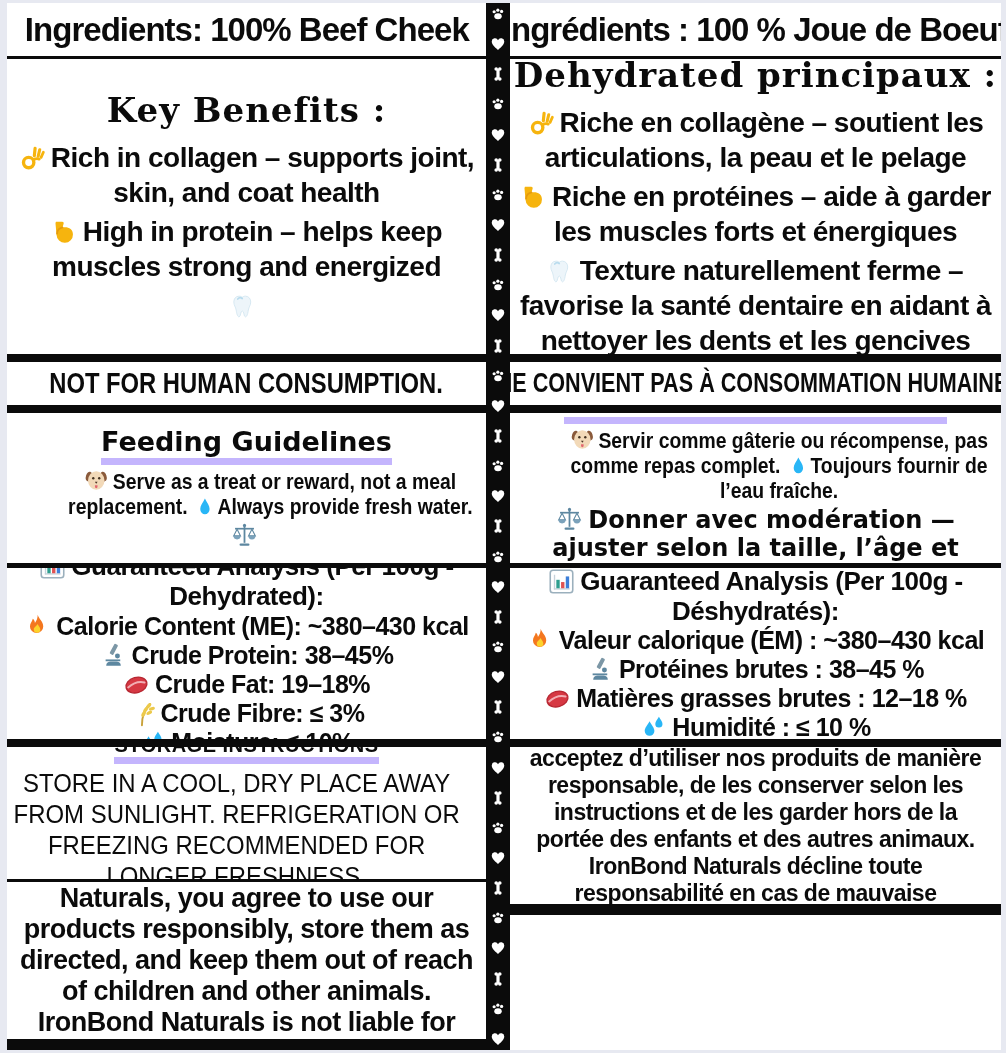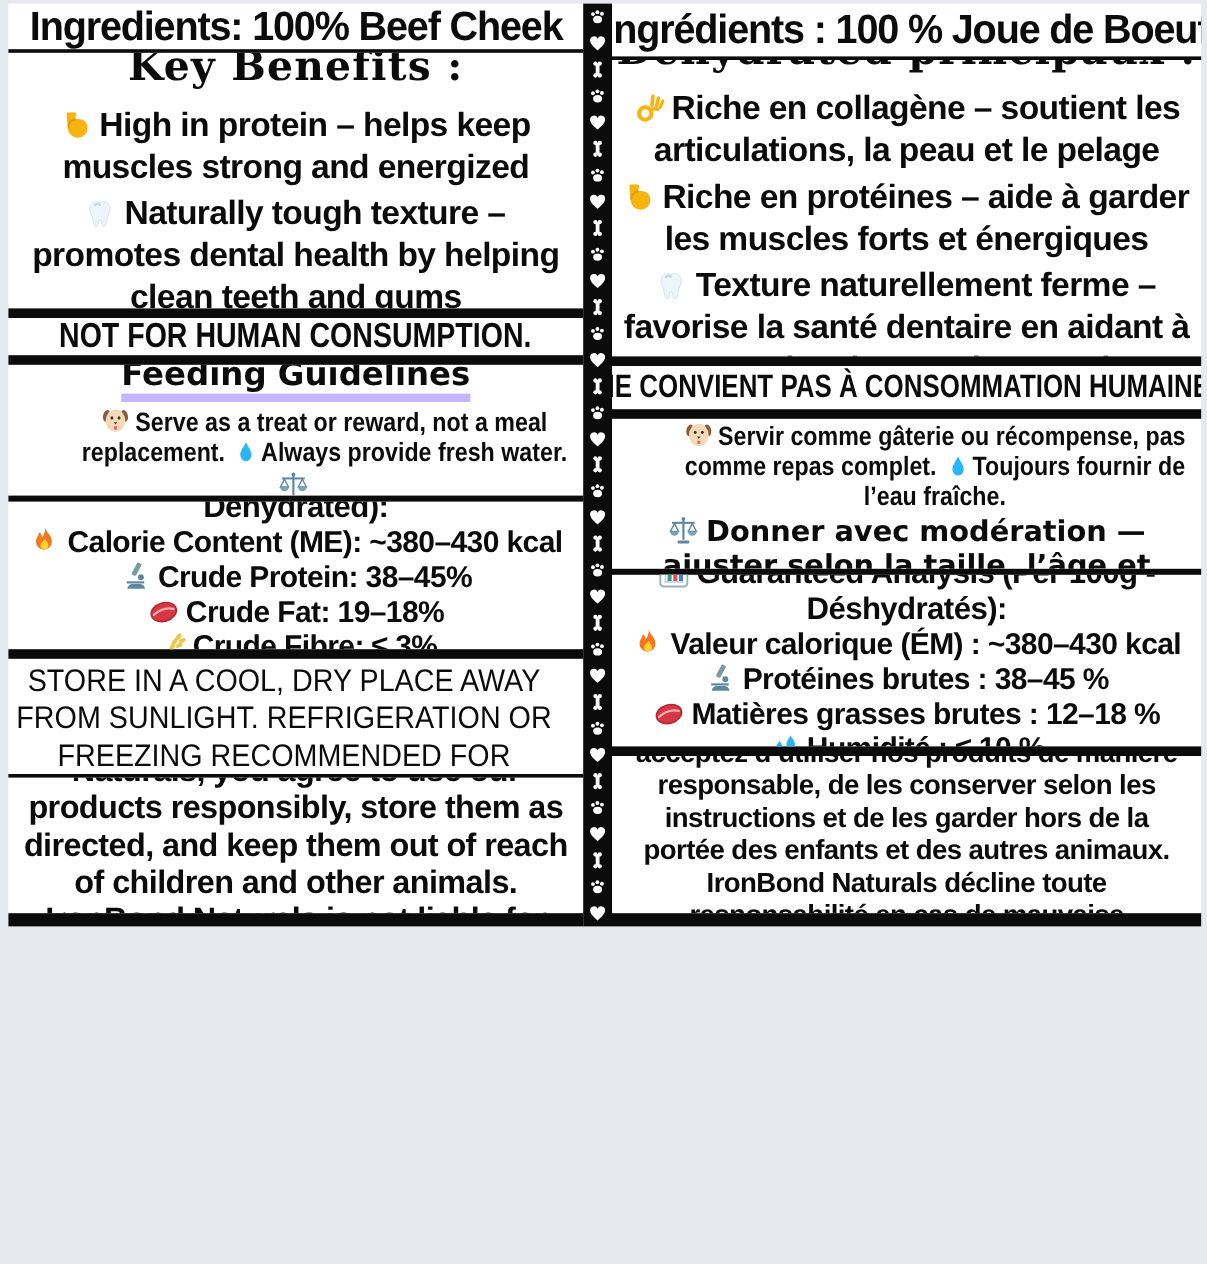--- a/index.html
+++ b/index.html
@@ -1,18 +1,18 @@
 <!DOCTYPE html>
 <html><head>
 <meta charset="utf-8">
 <style>
   html,body{margin:0;padding:0;background:#e7e9f1;}
   .stage{position:relative;width:1006px;height:1053px;background:#e7e9f1;overflow:hidden;
          font-family:"Liberation Sans",sans-serif;color:#0b0b0b;}
-  .label{position:absolute;left:7px;top:3px;width:994px;height:769px;background:#ffffff;}
+  .label{position:absolute;left:7px;top:3px;width:994px;height:1047px;background:#ffffff;}
   .col{position:absolute;top:0;height:100%;display:flex;flex-direction:column;}
   .col-en{left:0;width:479px;}
   .col-fr{left:503px;width:491px;}
   .sec{box-sizing:border-box;display:flex;flex-direction:column;justify-content:center;
        align-items:center;text-align:center;border-bottom:3px solid #0b0b0b;overflow:hidden;}
   .sec-header{height:56px;}
   .sec-benefits{height:303px;border-bottom-width:8px;}
   .sec-warning{height:51px;border-bottom-width:8px;align-items:center;}
   .sec-feeding{height:155px;border-bottom-width:5px;}
   .sec-analysis{height:179px;border-bottom-width:8px;}
@@ -152,27 +152,32 @@
   <div class="label">
 
     <div class="col col-en">
       <div class="sec sec-header">
         <div class="ingredients-text">Ingredients: 100% Beef Cheek</div>
       </div>
       <div class="sec sec-benefits">
         <div class="benefits-title">Key Benefits :</div>
         <div class="benefit">
           <svg class="emj" viewBox="0 0 24 24">
+              <use href="#sym-ok-hand" xlink:href="#sym-ok-hand"></use>
+            </svg><span>Rich in collagen – supports joint, skin, and coat health</span>
+        </div>
+        <div class="benefit">
+          <svg class="emj" viewBox="0 0 24 24">
               <use href="#sym-flexed-biceps" xlink:href="#sym-flexed-biceps"></use>
             </svg><span>High in protein – helps keep muscles strong and energized</span>
         </div>
         <div class="benefit">
           <svg class="emj" viewBox="0 0 24 24">
               <use href="#sym-tooth" xlink:href="#sym-tooth"></use>
-            </svg><span>Naturally tough texture – promotes dental health by helping clean teeth and gums</span>
+            </svg>
         </div>
       </div>
       <div class="sec sec-warning">
         <div class="warning-text">NOT FOR HUMAN CONSUMPTION.</div>
       </div>
       <div class="sec sec-feeding">
         <div class="feeding-title"><span class="uline">Feeding Guidelines</span></div>
         <div class="f1">
           <span class="cond">
             <svg class="emj" viewBox="0 0 24 24">

